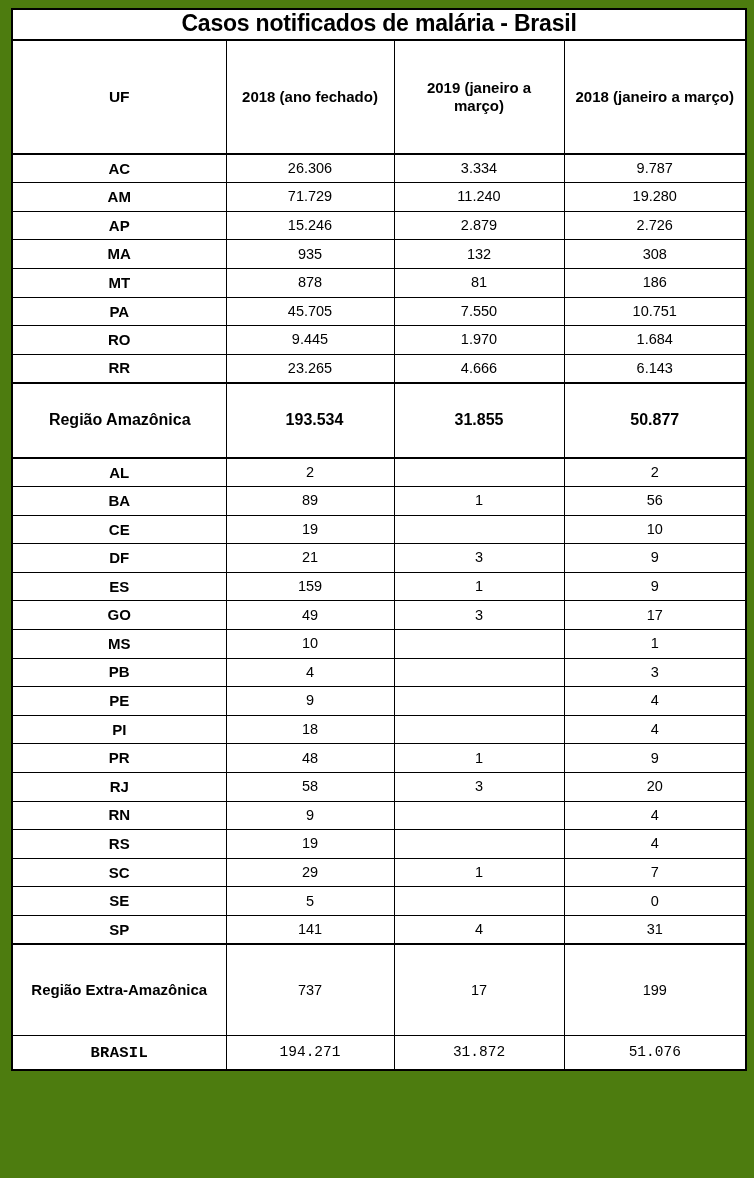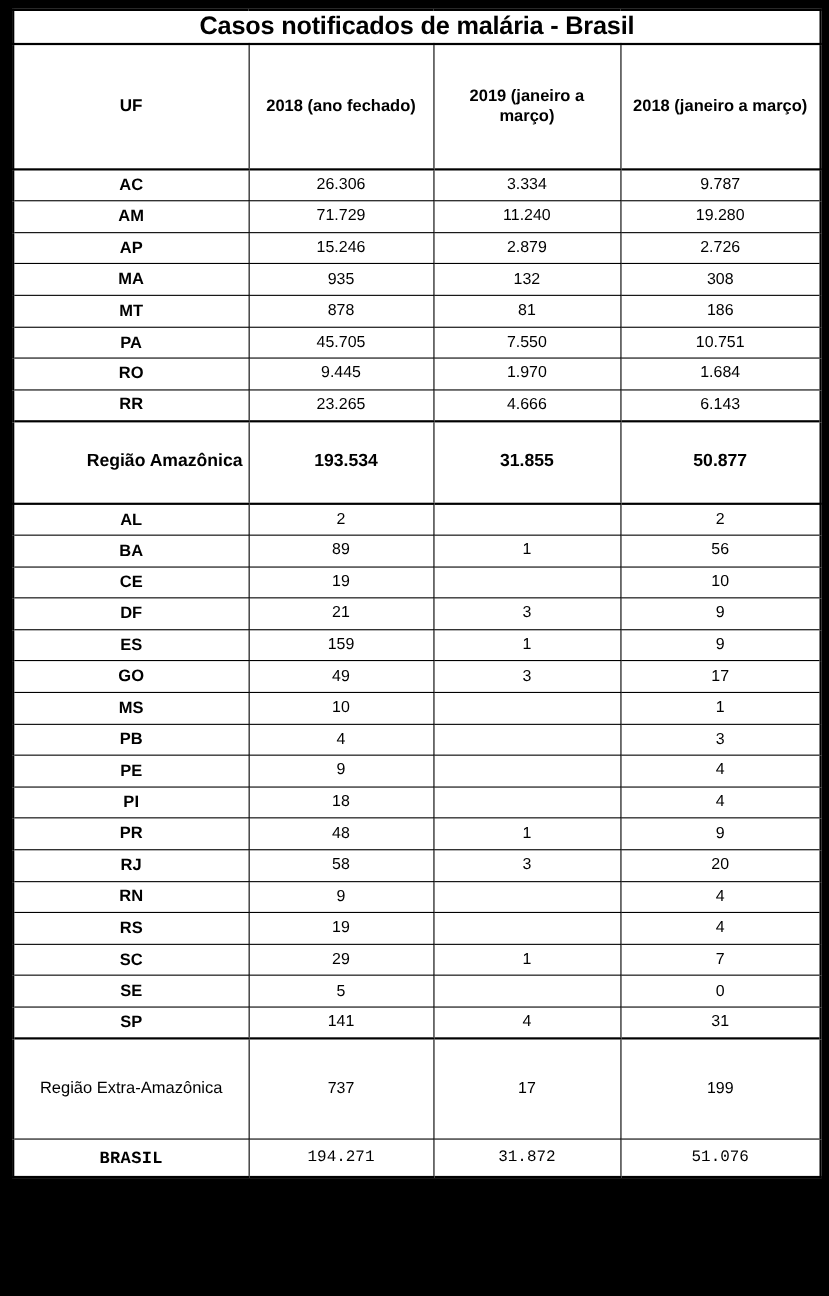--- a/index.html
+++ b/index.html
@@ -13,21 +13,21 @@
     height: 1178px;
     font-family: "Liberation Sans", sans-serif;
     color: #000000;
     overflow: hidden;
   }
 
   .sheet {
     position: relative;
     width: 754px;
     height: 1178px;
-    background: #000000;
+    background: #4d7c0f;
     box-sizing: border-box;
   }
 
   table.malaria {
     position: absolute;
     left: 11px;
     top: 8px;
     width: 734px;
     border-collapse: collapse;
     table-layout: fixed;
@@ -93,37 +93,37 @@
 
   
   tr.subtotal-row td {
     height: 75px;
     font-weight: bold;
     font-size: 16px;
     border-top: 2px solid #000000;
     border-bottom: 2px solid #000000;
   }
   tr.subtotal-row td.uf {
-    text-align: right;
+    text-align: center;
     padding-left: 6px;
   }
   tr.subtotal-row td.num-left {
     text-align: center;
     padding-left: 14px;
   }
 
   
   tr.subtotal2-row td {
     height: 92px;
     border-top: 2px solid #000000;
     border-bottom: 1.6px solid #000000;
     font-size: 14.5px;
   }
   tr.subtotal2-row td.uf {
-    font-weight: normal;
+    font-weight: bold;
     font-size: 15px;
     line-height: 1.25;
     margin-left: 36px;
   }
 
   
   tr.total-row td {
     height: 34px;
     border-top: 1.6px solid #000000;
     border-bottom: 2px solid #000000;

